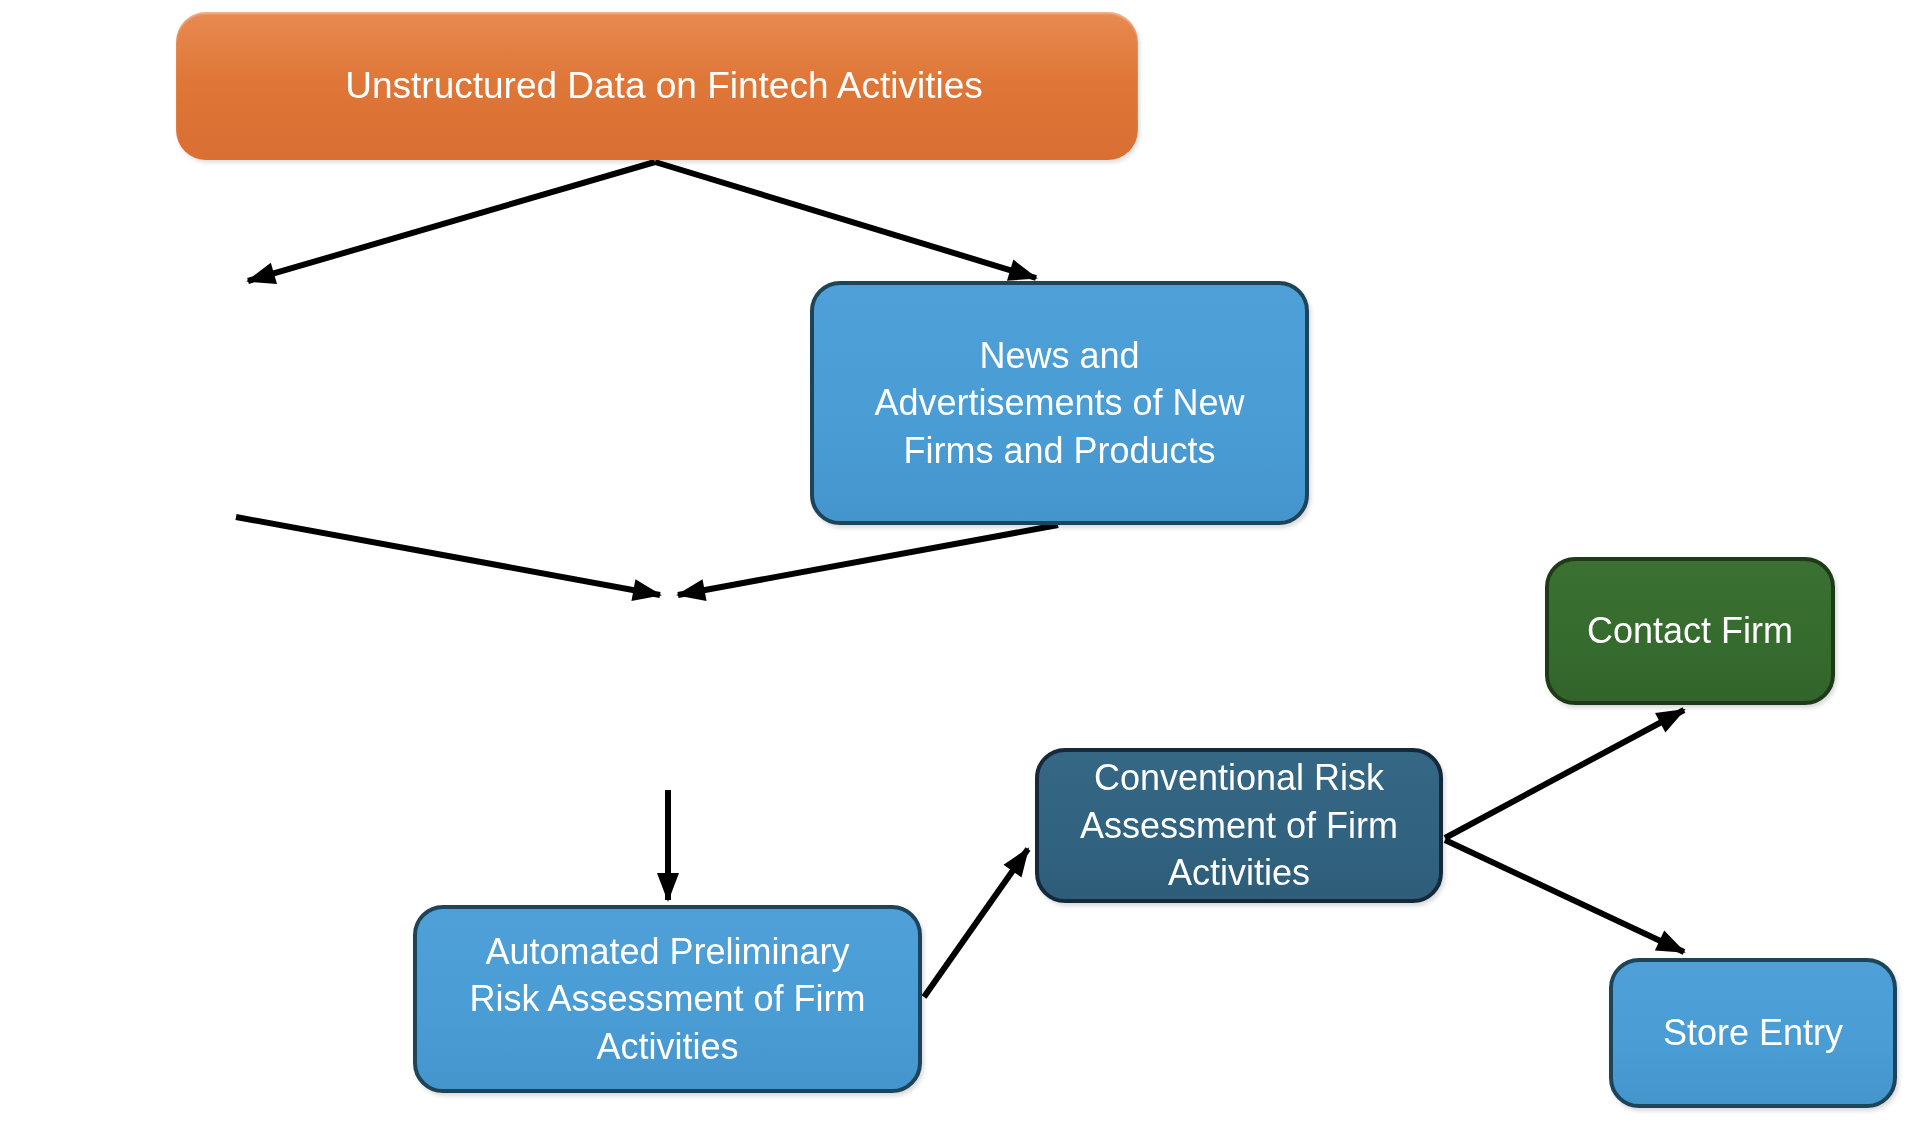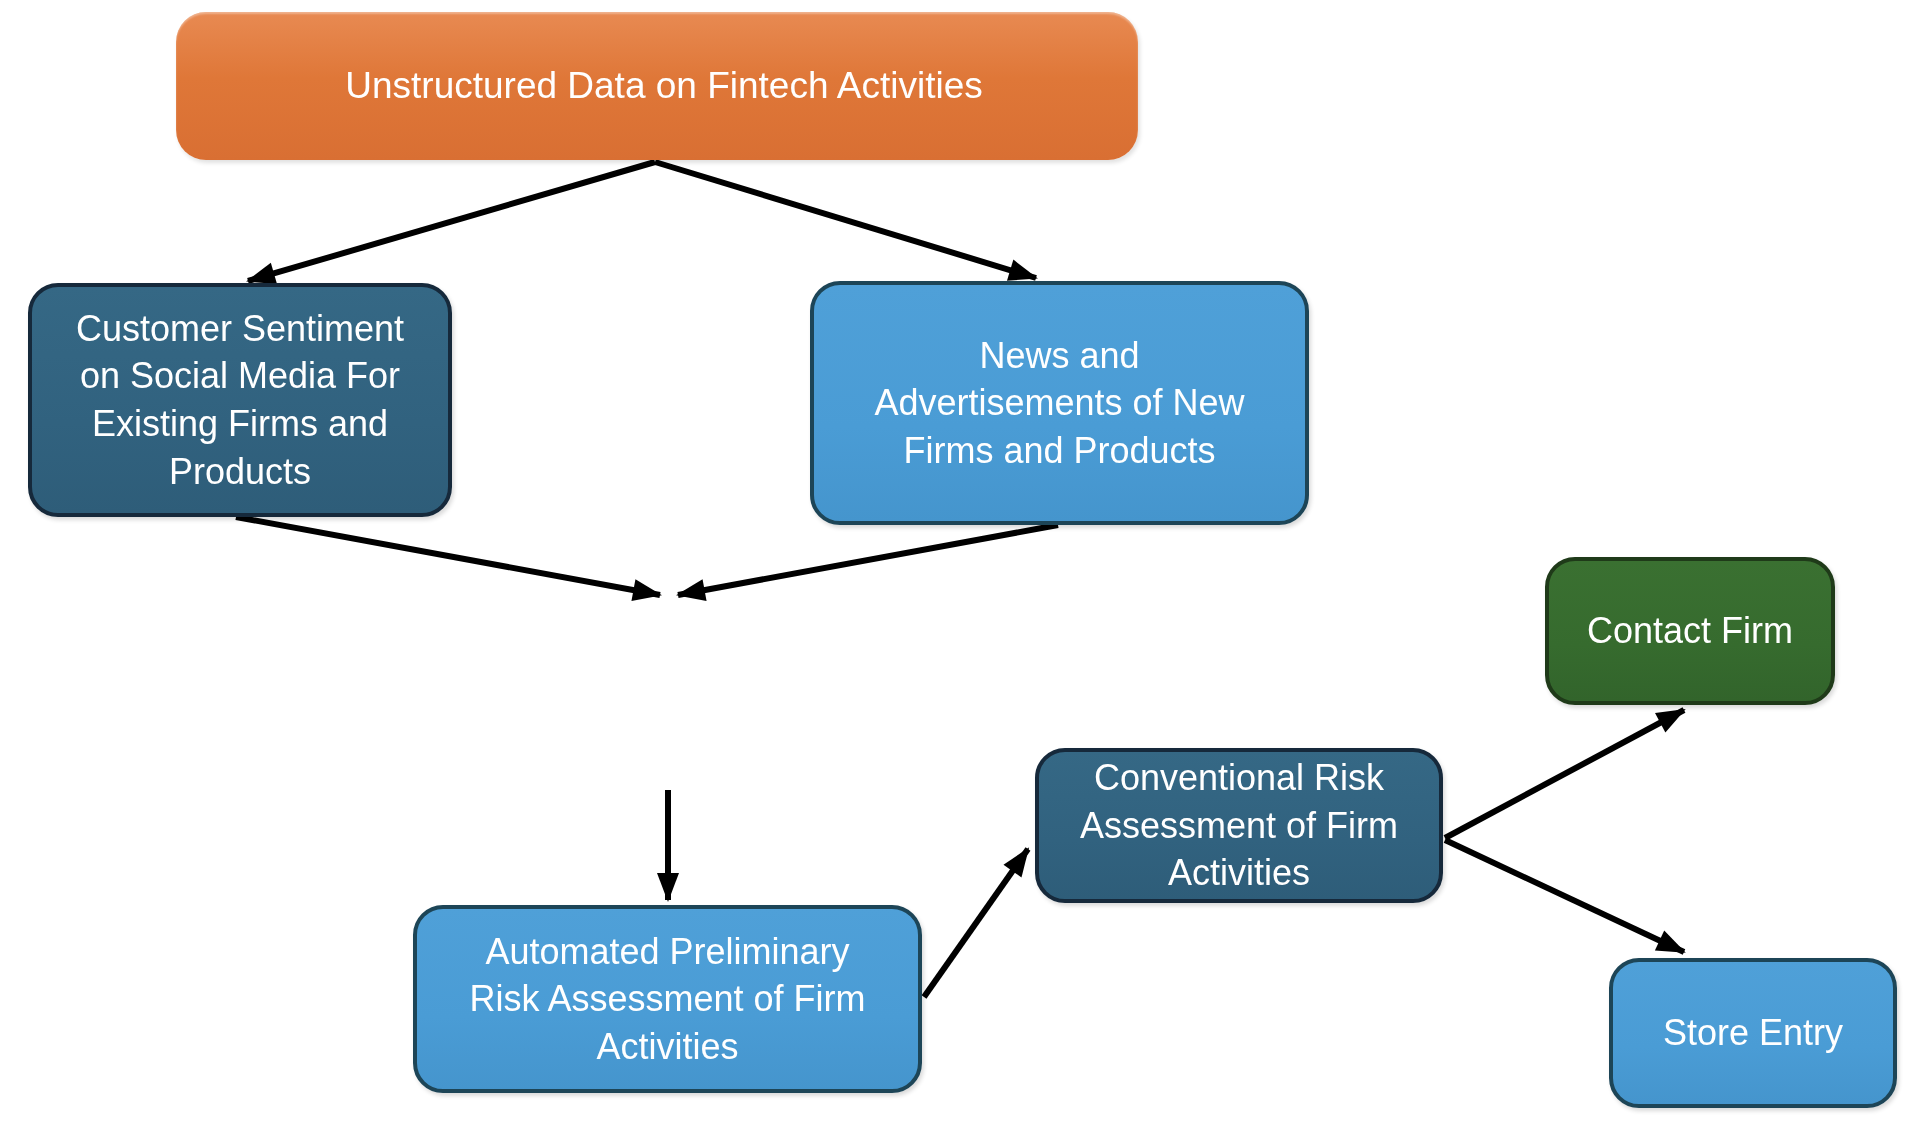--- a/index.html
+++ b/index.html
@@ -89,26 +89,20 @@
     <line x1="668" y1="790" x2="668" y2="900" stroke="#000" stroke-width="6" marker-end="url(#ah)"></line>
     <line x1="924" y1="997" x2="1028" y2="849" stroke="#000" stroke-width="6" marker-end="url(#ah)"></line>
     <line x1="1445" y1="838" x2="1684" y2="710" stroke="#000" stroke-width="6" marker-end="url(#ah)"></line>
     <line x1="1445" y1="840" x2="1684" y2="952" stroke="#000" stroke-width="6" marker-end="url(#ah)"></line>
   </svg>
 
   <div class="node node-orange" id="node-unstructured">
     <span>Unstructured Data on Fintech Activities</span>
   </div>
 
-  <div class="node node-darkblue" id="node-customer">
-    <span>Customer Sentiment
-on Social Media For
-Existing Firms and
-Products</span>
-  </div>
 
   <div class="node node-lightblue" id="node-news">
     <span>News and
 Advertisements of New
 Firms and Products</span>
   </div>
 
 
   <div class="node node-lightblue" id="node-automated">
     <span>Automated Preliminary

